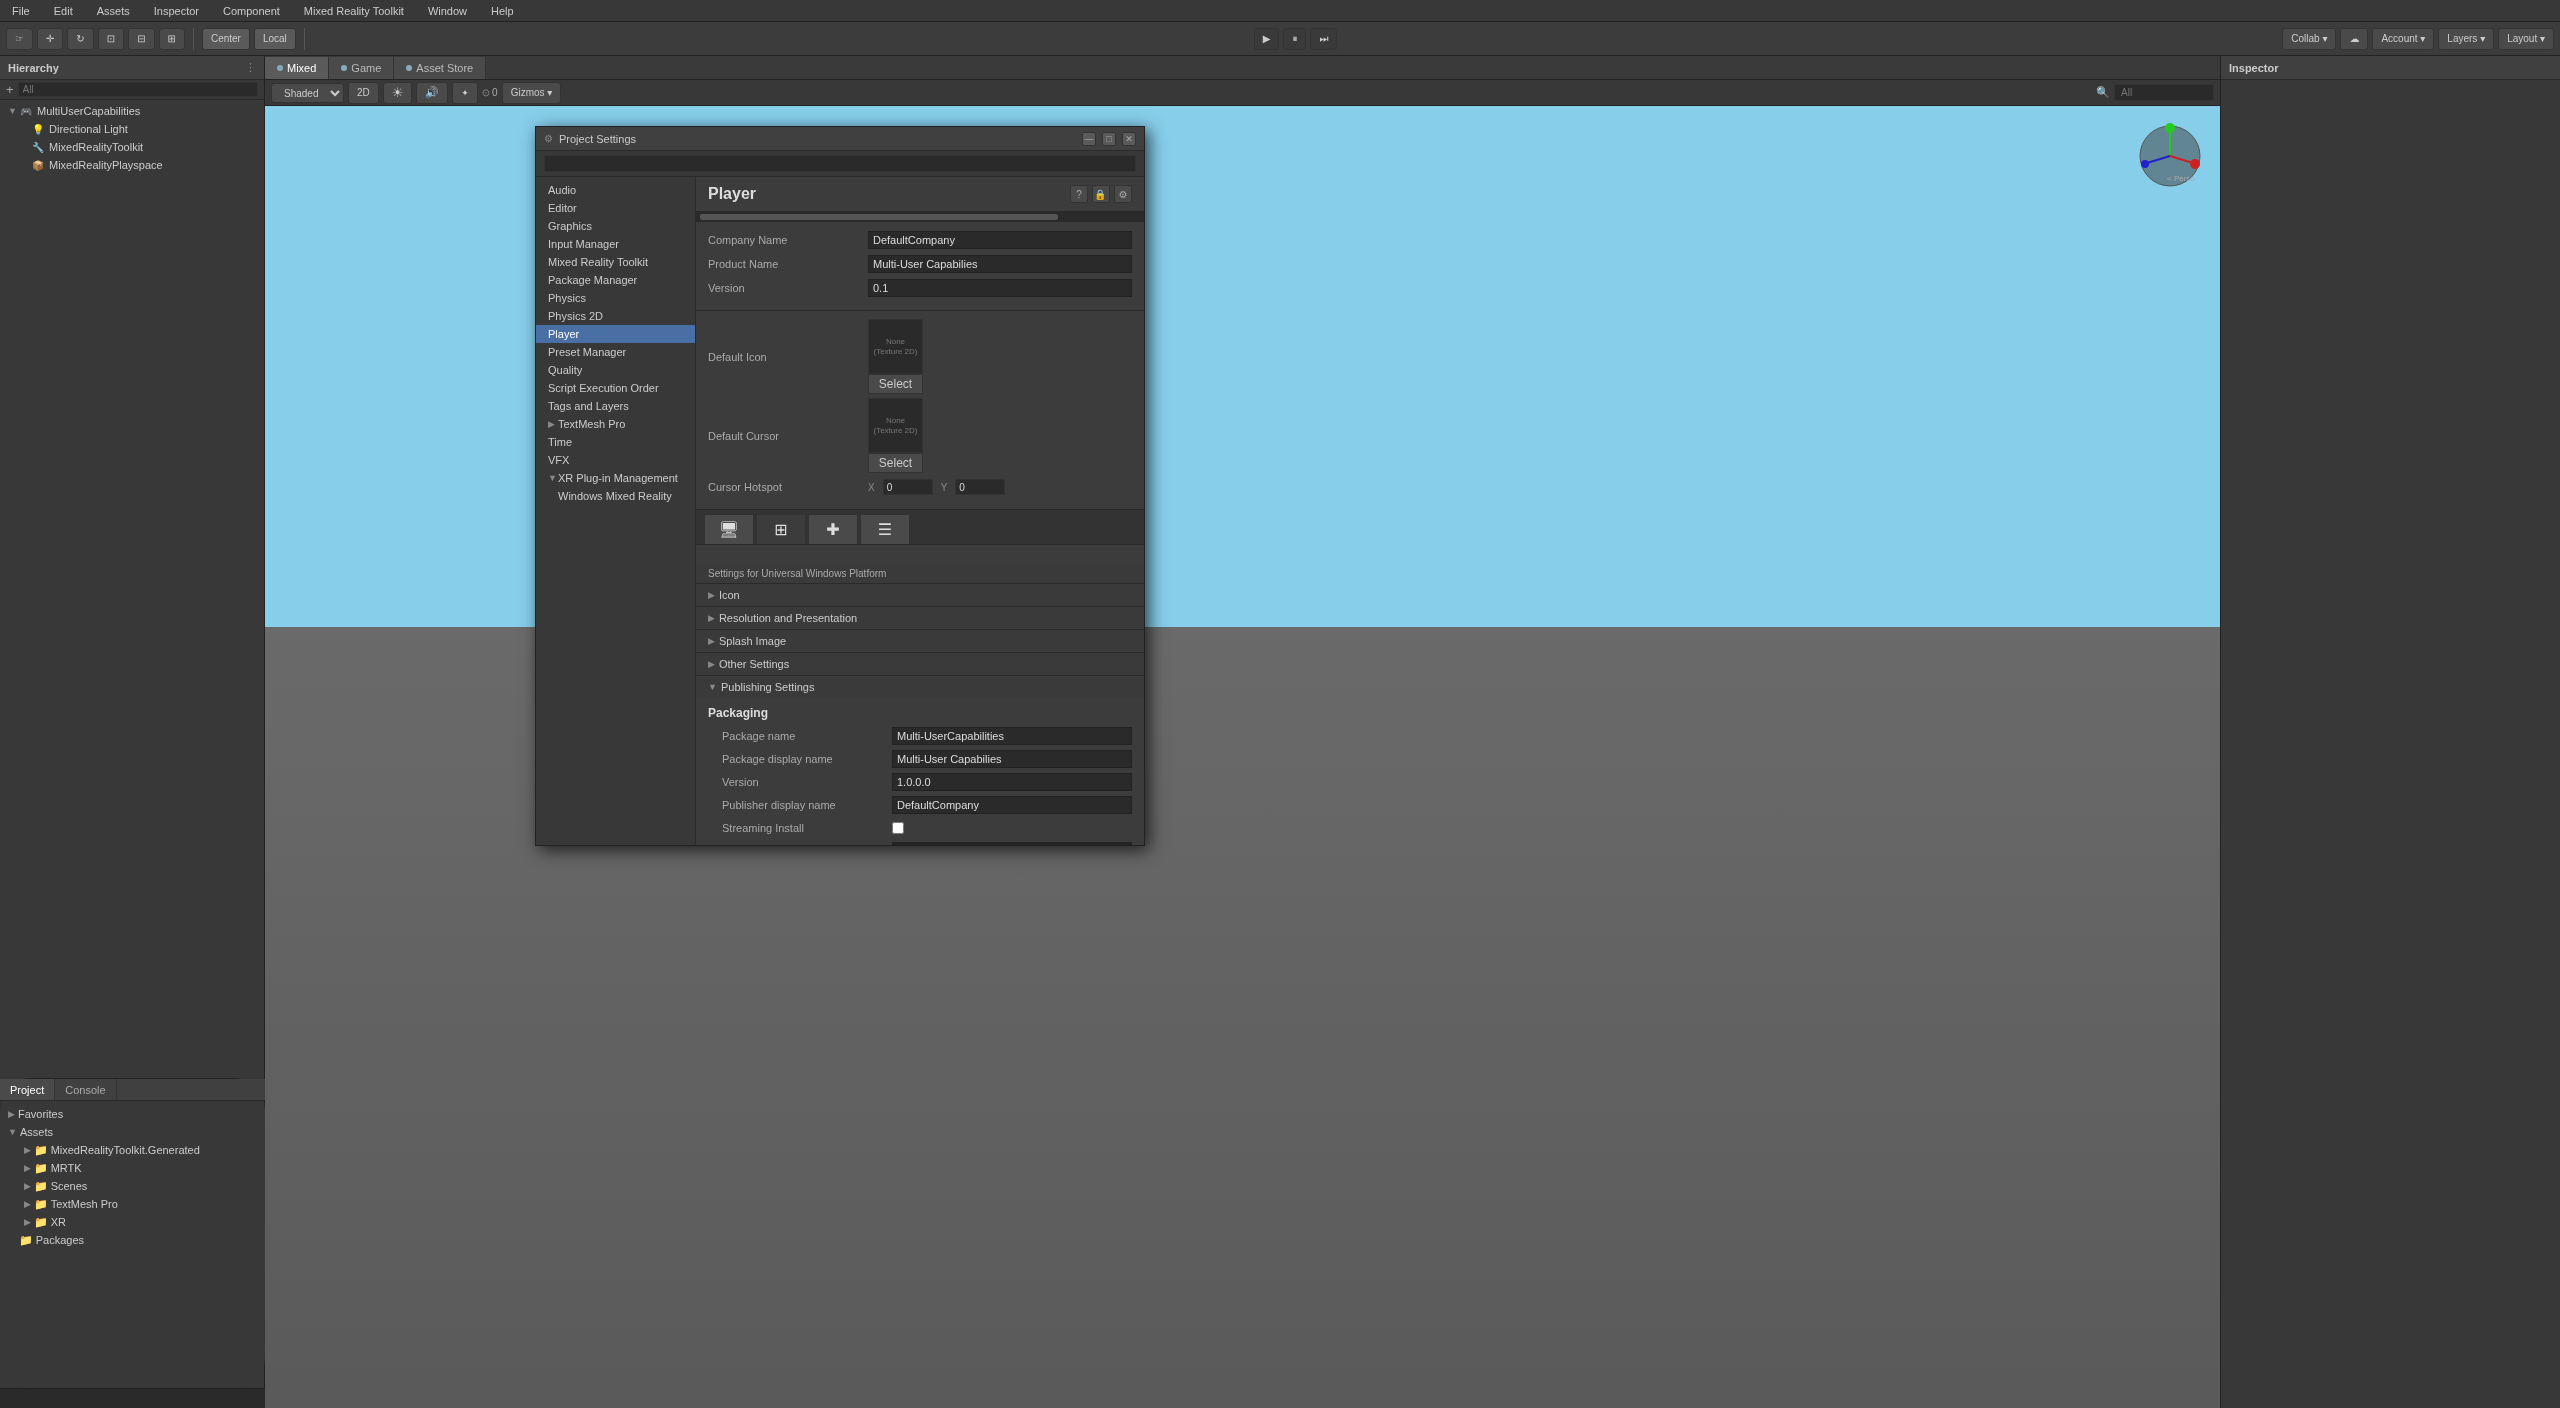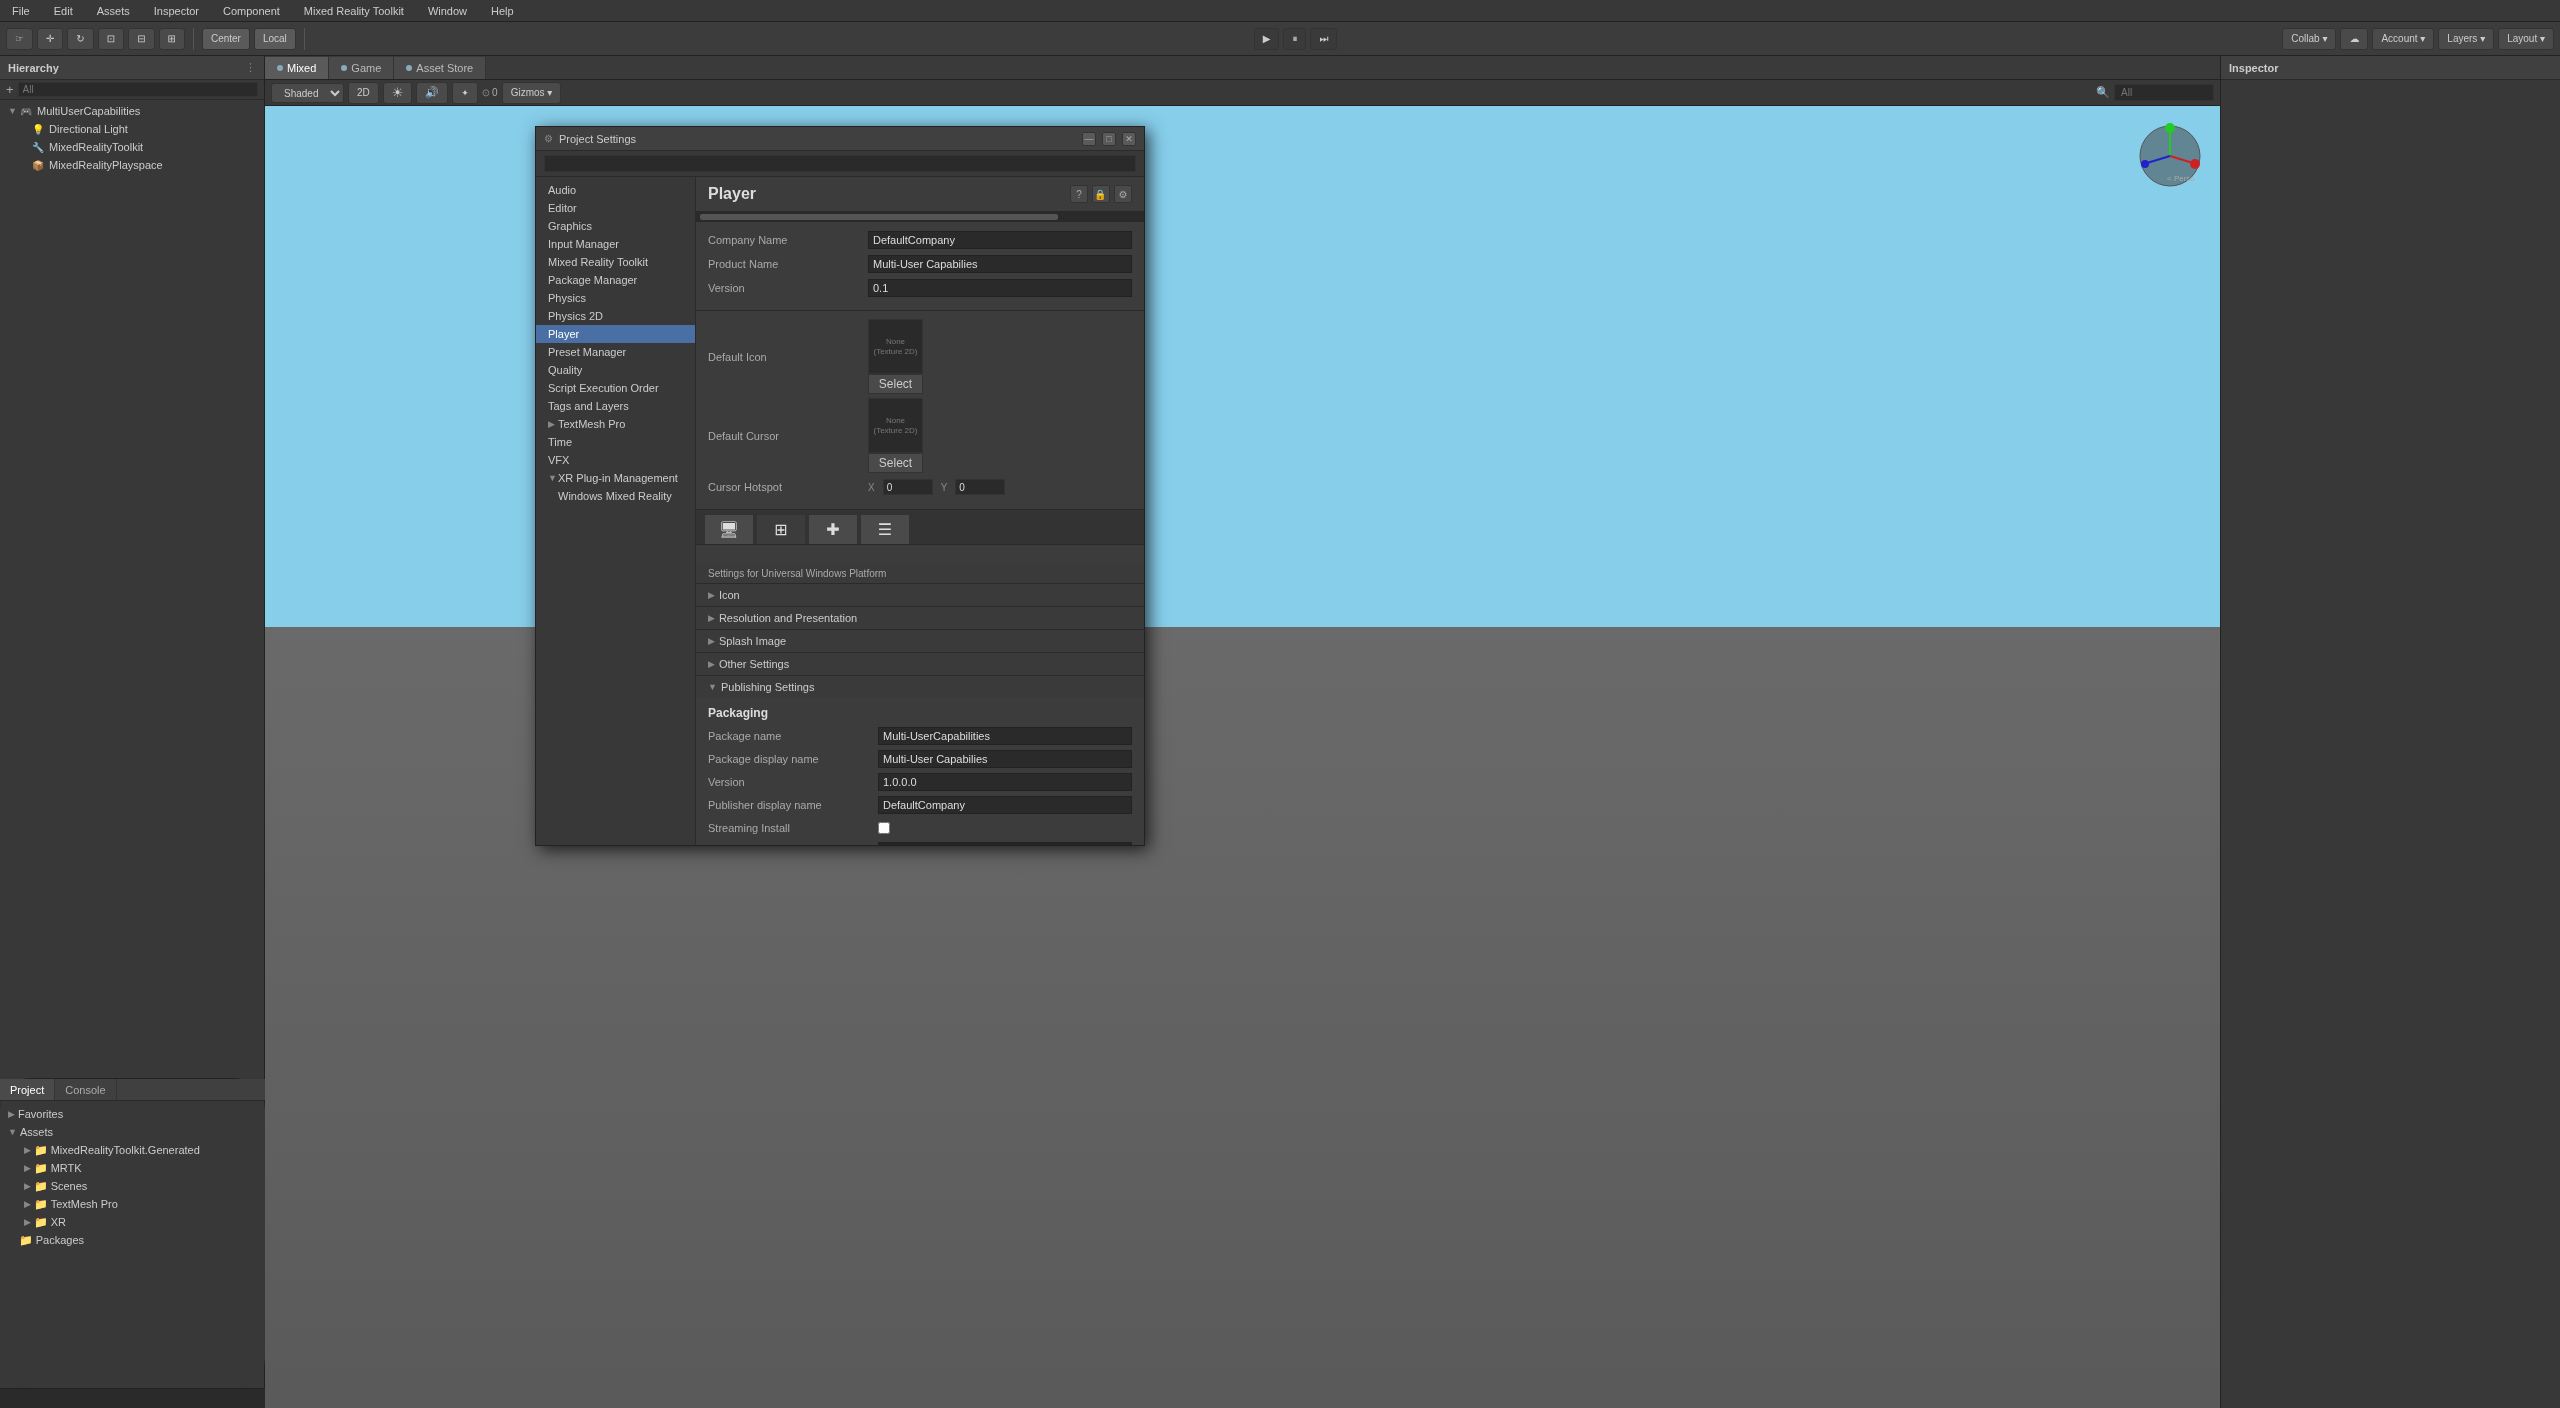--- a/index.html
+++ b/index.html
@@ -310,20 +310,21 @@
     .collapse-arrow { font-size: 9px; color: #888; }
 
     
     .pub-section { padding: 8px 12px; }
     .pub-title { font-size: 12px; color: #ddd; font-weight: bold; margin-bottom: 6px; }
     .pub-row {
       display: flex;
       align-items: center;
       margin-bottom: 3px;
       min-height: 20px;
+      margin-left: 14px;
     }
     .pub-label {
       width: 170px;
       font-size: 11px;
       color: #aaa;
       flex-shrink: 0;
     }
     .pub-input {
       flex: 1;
       height: 18px;

